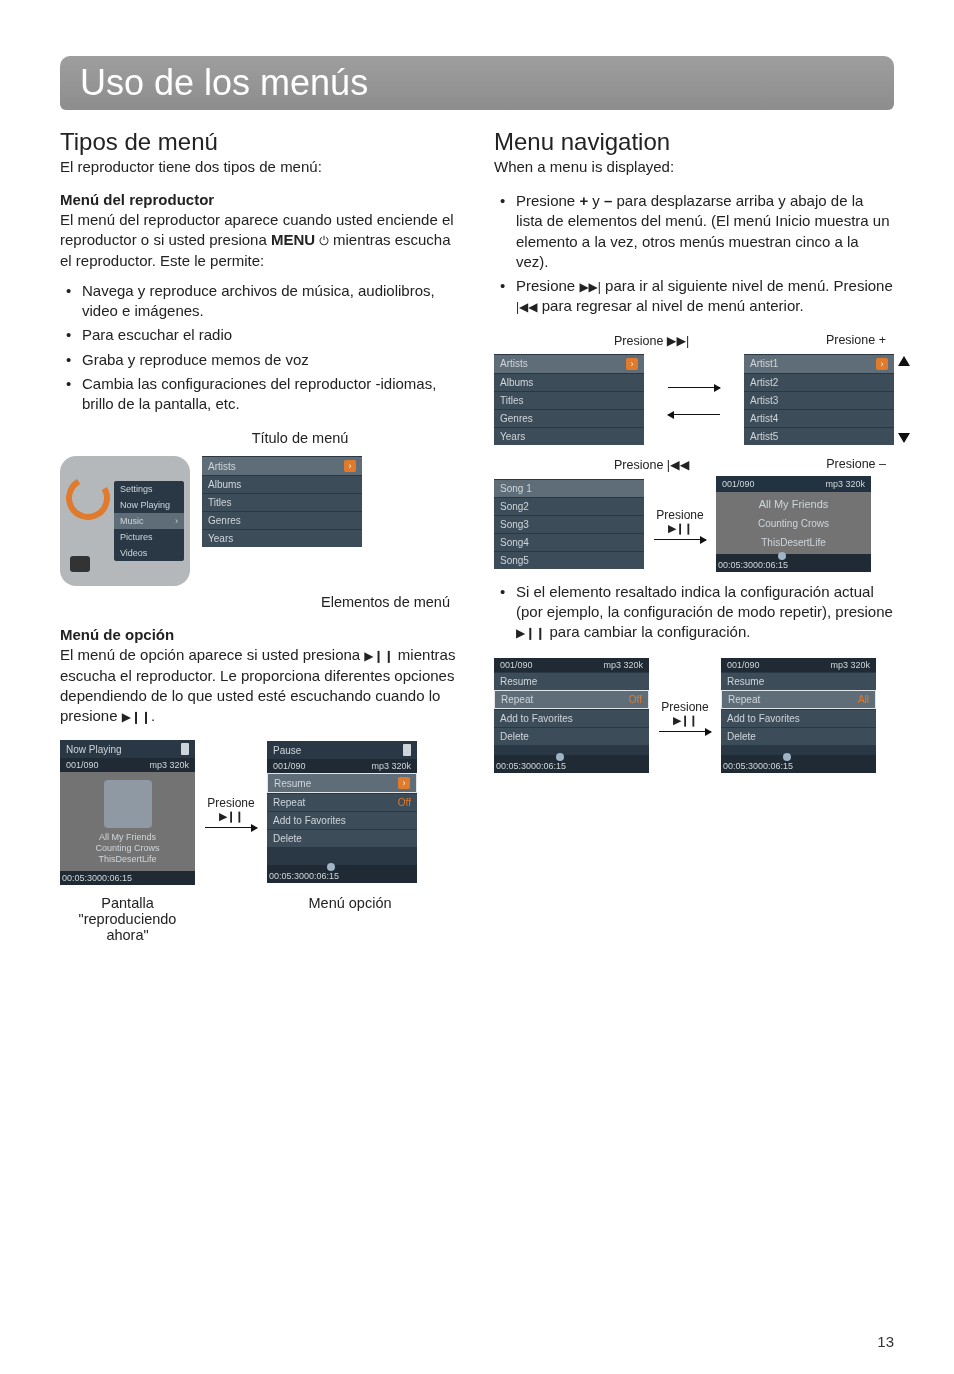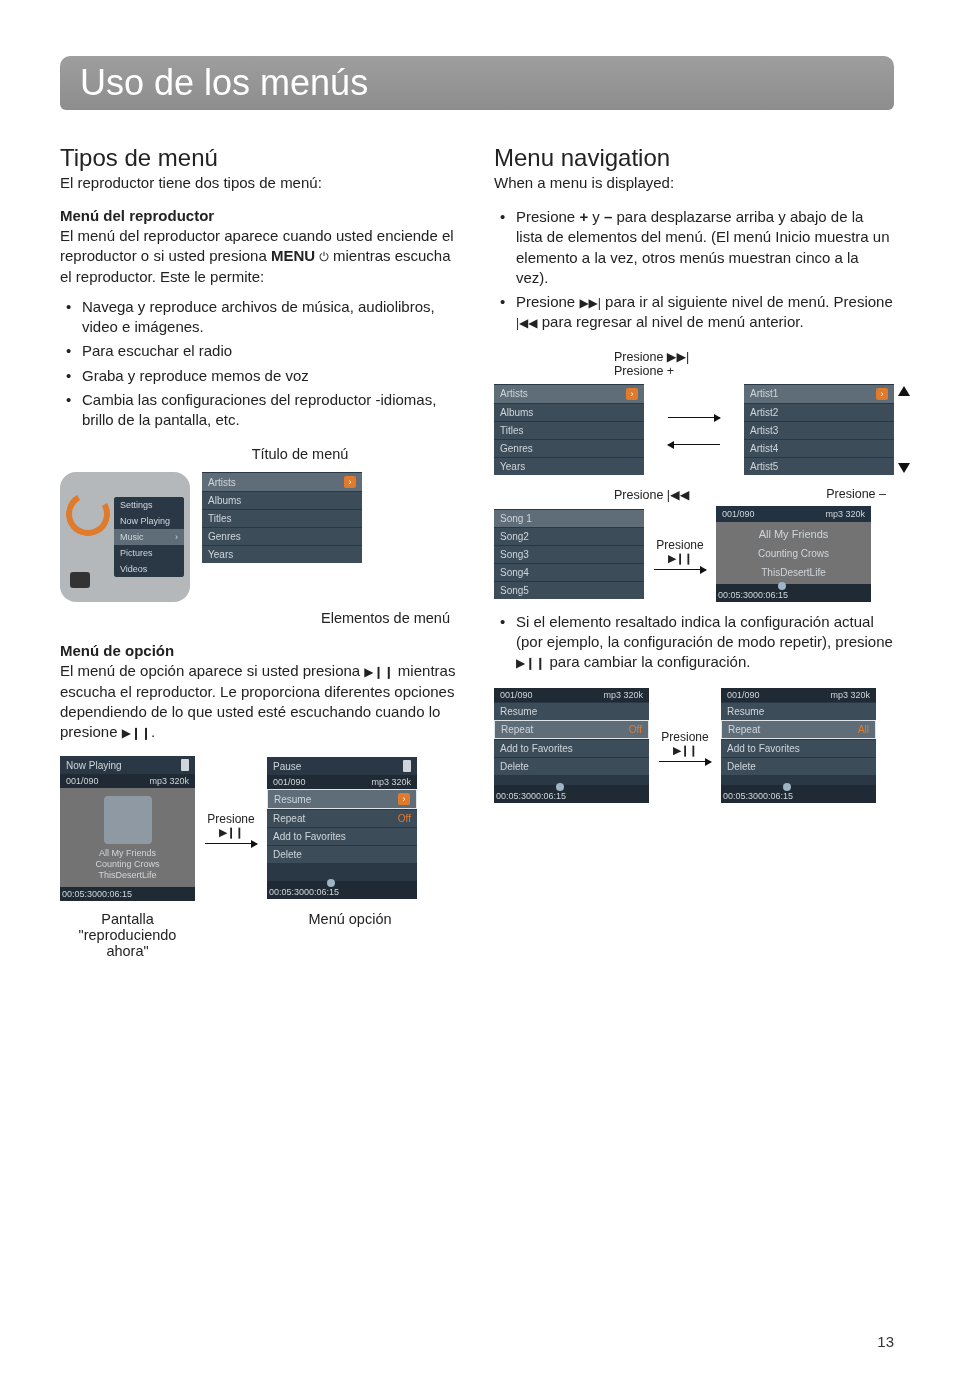--- a/index.html
+++ b/index.html
@@ -13,21 +13,21 @@
   .page { padding: 56px 60px 40px 60px; position: relative; min-height: 1374px;}
   .title-bar {
     background: linear-gradient(#9e9e9e, #8d8d8d);
     border-radius: 10px 10px 6px 6px;
     padding: 6px 20px 6px 20px;
     margin-bottom: 18px;
   }
   .title-bar h1 { color: #fff; font-weight: 400; font-size: 36px; }
   .cols { display: flex; gap: 34px; }
   .col { flex: 1; min-width: 0; }
-  h2.section { font-size: 24px; font-weight: 400; color: #222; margin-bottom: 2px; margin-top: 16px; }
+  h2.section { font-size: 24px; font-weight: 400; color: #222; margin-bottom: 2px; }
   .lead { font-size: 15px; margin-bottom: 16px; }
   .subhead { font-weight: 700; font-size: 15px; margin-bottom: 2px; }
   p.body { font-size: 15px; line-height: 1.35; }
   ul.bullets { list-style: none; padding: 0; margin: 10px 0 16px 0; }
   ul.bullets > li { position: relative; padding-left: 22px; font-size: 15px; line-height: 1.35; margin-bottom: 4px; }
   ul.bullets > li::before { content: "•"; position: absolute; left: 6px; top: 0; }
   .annot { font-size: 14.5px; text-align: center; }
   .figwrap { margin-top: 10px; }
 
   
@@ -241,21 +241,21 @@
 
       <ul class="bullets">
         <li>
           <span>Presione </span><b>+</b><span> y </span><b>–</b><span> para desplazarse arriba y abajo de la lista de elementos del menú. (El menú Inicio muestra un elemento a la vez, otros menús muestran cinco a la vez).</span>
         </li>
         <li>
           <span>Presione </span><span class="inline-icon skipfwd-icon">▶▶|</span><span> para ir al siguiente nivel de menú. Presione </span><span class="inline-icon skipback-icon">|◀◀</span><span> para regresar al nivel de menú anterior.</span>
         </li>
       </ul>
 
-      <div class="toplabels" style="padding:0 8px 0 120px;flex-direction:column;">
+      <div class="toplabels" style="padding:0 8px 0 120px;">
         <span>Presione ▶▶|</span>
         <span>Presione +</span>
       </div>
       <div class="navfig">
         <div class="screen navlist">
           <div class="row hi">
               <span>Artists</span>
               <span class="chev">›</span>
             </div>
           <div class="row">Albums</div>

